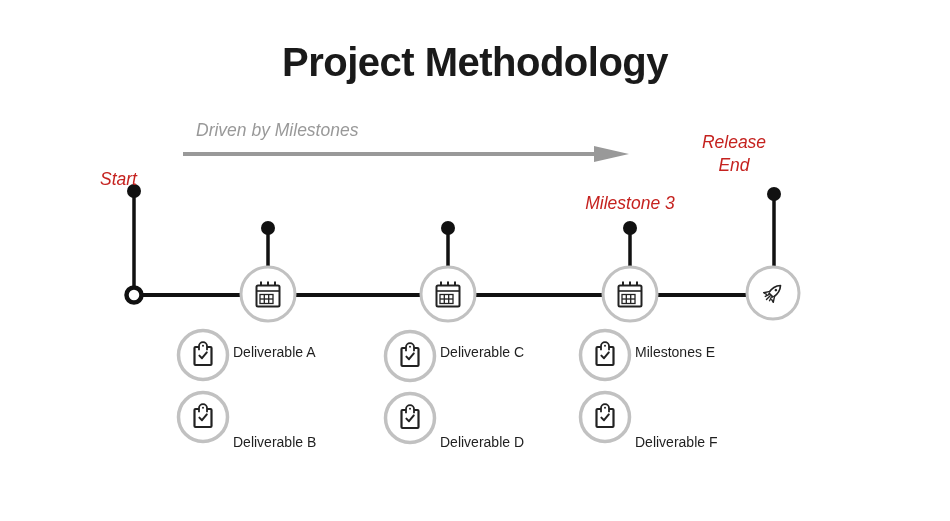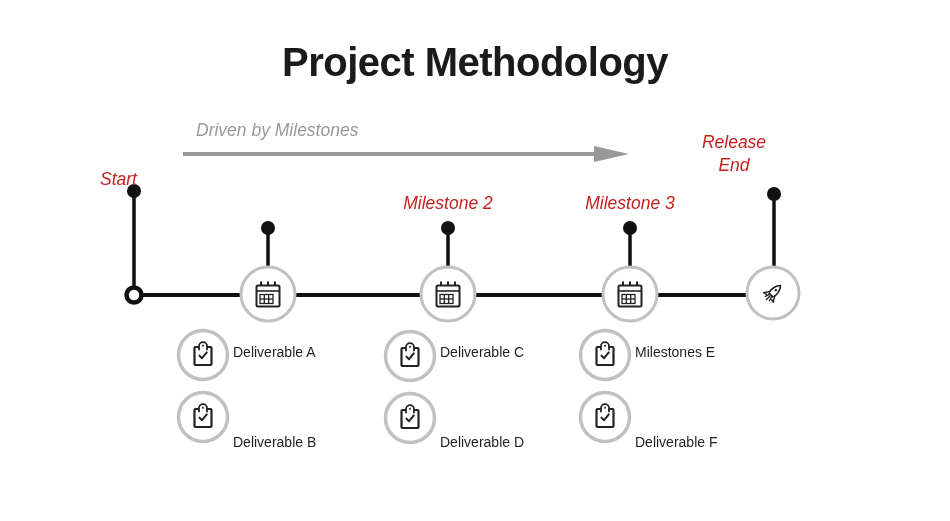--- a/index.html
+++ b/index.html
@@ -139,21 +139,20 @@
   <h1 class="title">Project Methodology</h1>
 
   <div class="lbl red-lbl start-lbl">Start</div>
   <div class="lbl gray-lbl arrow-lbl">Driven by Milestones</div>
 
   <div class="lbl red-lbl release-lbl">
     <div>Release</div>
     <div>End</div>
   </div>
 
-  <div class="lbl red-lbl ms-lbl ms-2">Milestone 2</div>
   <div class="lbl red-lbl ms-lbl ms-3">Milestone 3</div>
 
   <div class="lbl deliv-lbl row-1 col-1">Deliverable A</div>
   <div class="lbl deliv-lbl row-2 col-1">Deliverable B</div>
   <div class="lbl deliv-lbl row-1 col-2">Deliverable C</div>
   <div class="lbl deliv-lbl row-2 col-2">Deliverable D</div>
   <div class="lbl deliv-lbl row-1 col-3">Milestones E</div>
   <div class="lbl deliv-lbl row-2 col-3">Deliverable F</div>
 
 </div>

